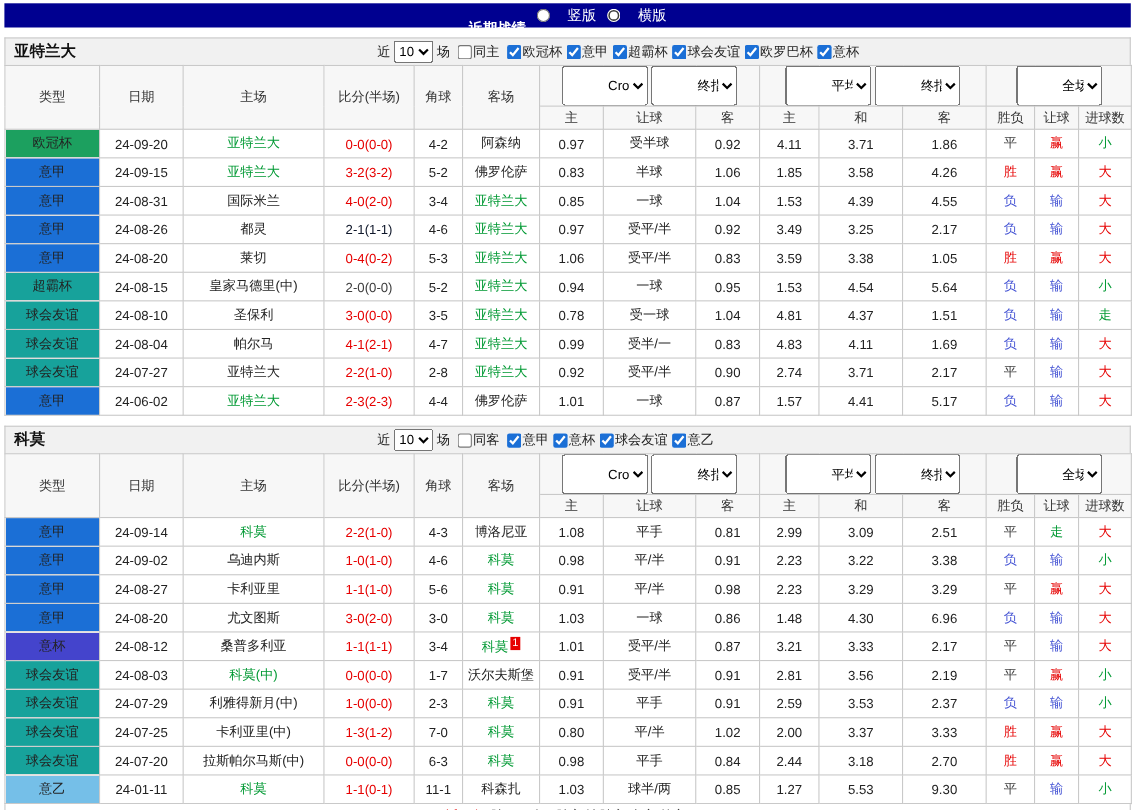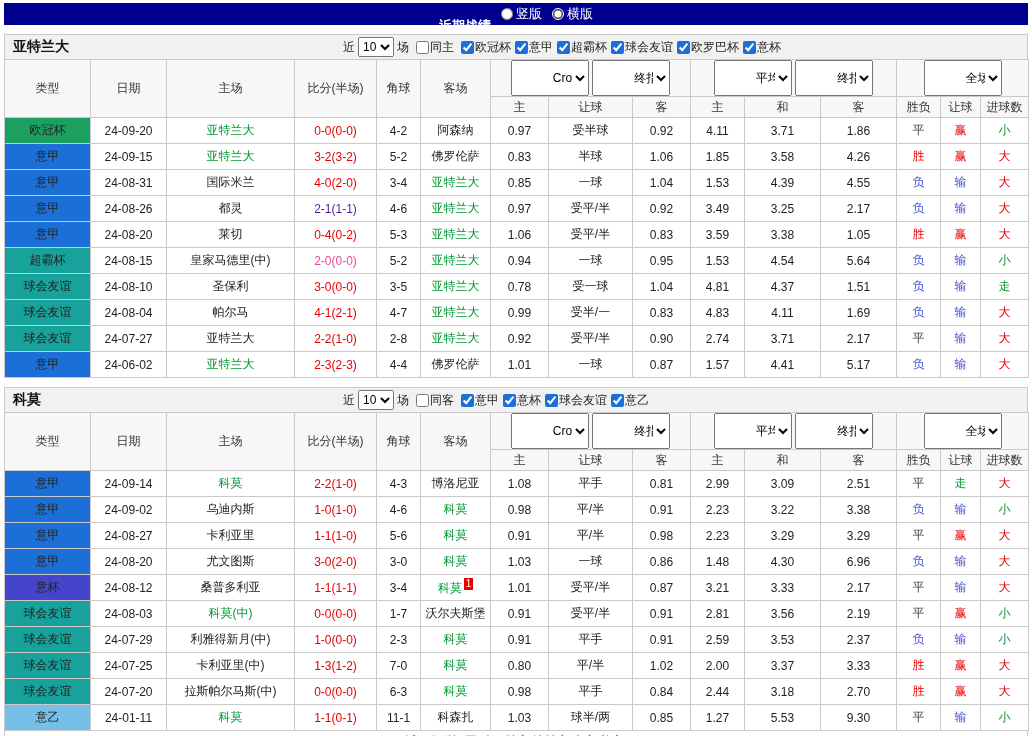--- a/index.html
+++ b/index.html
@@ -11,21 +11,21 @@
   }
   .page { width:1032px; padding:3px 4px 6px; }
 
   
   .topbar {
     height:22px; background:#000090; color:#fff;
     display:flex; align-items:center; justify-content:center; gap:10px;
     font-size:13px;
   }
   .topbar-title { font-weight:bold;margin-top:24px; }
-  .topbar label { display:inline-flex; align-items:center; gap:3px; cursor:pointer; }
+  .topbar label { display:inline-flex; align-items:center; gap:16px; cursor:pointer; }
   .topbar input[type=radio]{ margin:0; width:12px; height:12px; accent-color:#fff; }
 
   
   .section { margin-top:9px; }
   .section-bar {
     height:25px; background:#f1f1f1; border:1px solid #c9c9c9; border-bottom:none;
     display:flex; align-items:center; font-size:12px;
   }
   .section-title { font-weight:bold; font-size:14px; color:#111; padding-left:8px; width:338px; flex:none; }
   .filter { display:flex; align-items:center; gap:3px; white-space:nowrap; }
@@ -217,21 +217,21 @@
             <td data-name="europe-draw-odds">4.39</td>
             <td data-name="europe-away-odds">4.55</td>
             <td data-name="result-wdl" style="color: rgb(69, 84, 212);">负</td>
             <td data-name="result-handicap" style="color: rgb(69, 84, 212);">输</td>
             <td data-name="result-goals" style="color: rgb(230, 0, 0);">大</td>
           </tr>
           <tr data-name="match-row">
             <td data-name="league-badge" style="background: rgb(27, 111, 214);">意甲</td>
             <td data-name="match-date">24-08-26</td>
             <td data-name="home-team">都灵</td>
-            <td data-name="score" style="color: #4c1d95;">2-1(1-1)</td>
+            <td data-name="score" style="color: #0f172a;">2-1(1-1)</td>
             <td data-name="corner-score">4-6</td>
             <td data-name="away-team" style="color: rgb(0, 153, 51);">亚特兰大</td>
             <td data-name="handicap-home-odds">0.97</td>
             <td data-name="handicap-line">受平/半</td>
             <td data-name="handicap-away-odds">0.92</td>
             <td data-name="europe-home-odds">3.49</td>
             <td data-name="europe-draw-odds">3.25</td>
             <td data-name="europe-away-odds">2.17</td>
             <td data-name="result-wdl" style="color: rgb(69, 84, 212);">负</td>
             <td data-name="result-handicap" style="color: rgb(69, 84, 212);">输</td>
@@ -251,21 +251,21 @@
             <td data-name="europe-draw-odds">3.38</td>
             <td data-name="europe-away-odds">1.05</td>
             <td data-name="result-wdl" style="color: rgb(230, 0, 0);">胜</td>
             <td data-name="result-handicap" style="color: rgb(230, 0, 0);">赢</td>
             <td data-name="result-goals" style="color: rgb(230, 0, 0);">大</td>
           </tr>
           <tr data-name="match-row">
             <td data-name="league-badge" style="background: rgb(23, 162, 155);">超霸杯</td>
             <td data-name="match-date">24-08-15</td>
             <td data-name="home-team">皇家马德里(中)</td>
-            <td data-name="score" style="color: #ec4899;">2-0(0-0)</td>
+            <td data-name="score" style="color: #404040;">2-0(0-0)</td>
             <td data-name="corner-score">5-2</td>
             <td data-name="away-team" style="color: rgb(0, 153, 51);">亚特兰大</td>
             <td data-name="handicap-home-odds">0.94</td>
             <td data-name="handicap-line">一球</td>
             <td data-name="handicap-away-odds">0.95</td>
             <td data-name="europe-home-odds">1.53</td>
             <td data-name="europe-draw-odds">4.54</td>
             <td data-name="europe-away-odds">5.64</td>
             <td data-name="result-wdl" style="color: rgb(69, 84, 212);">负</td>
             <td data-name="result-handicap" style="color: rgb(69, 84, 212);">输</td>

